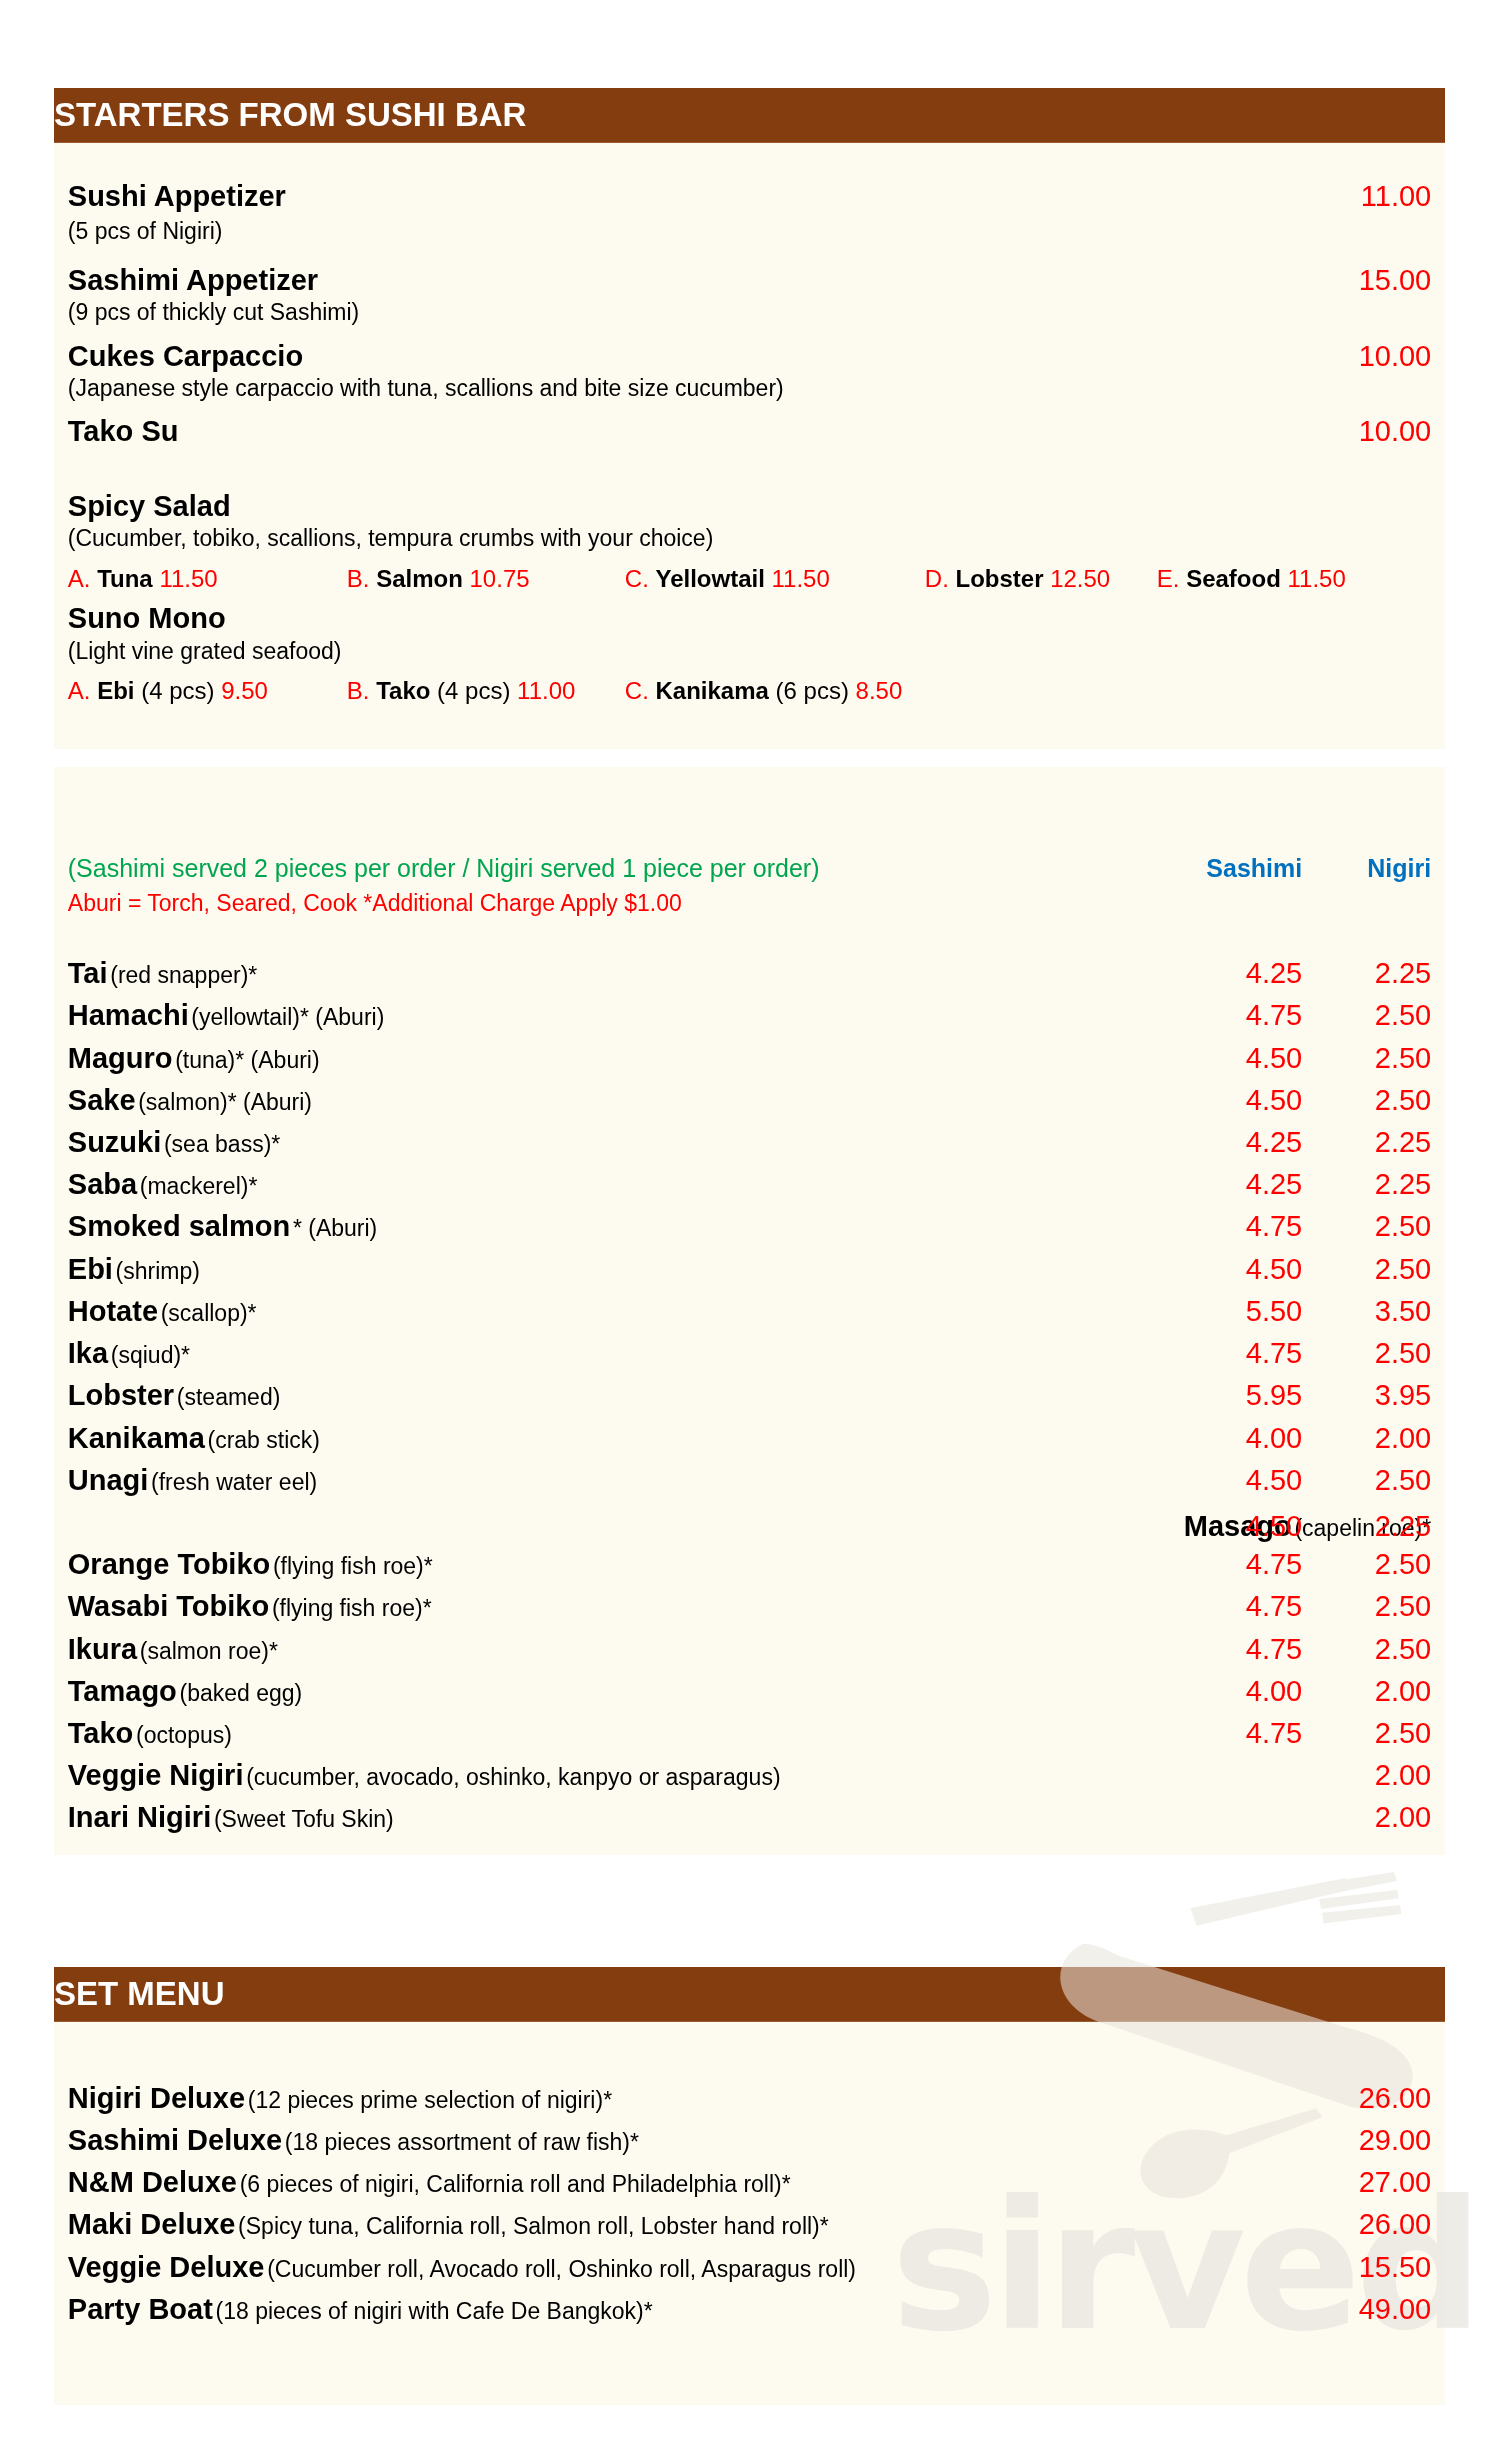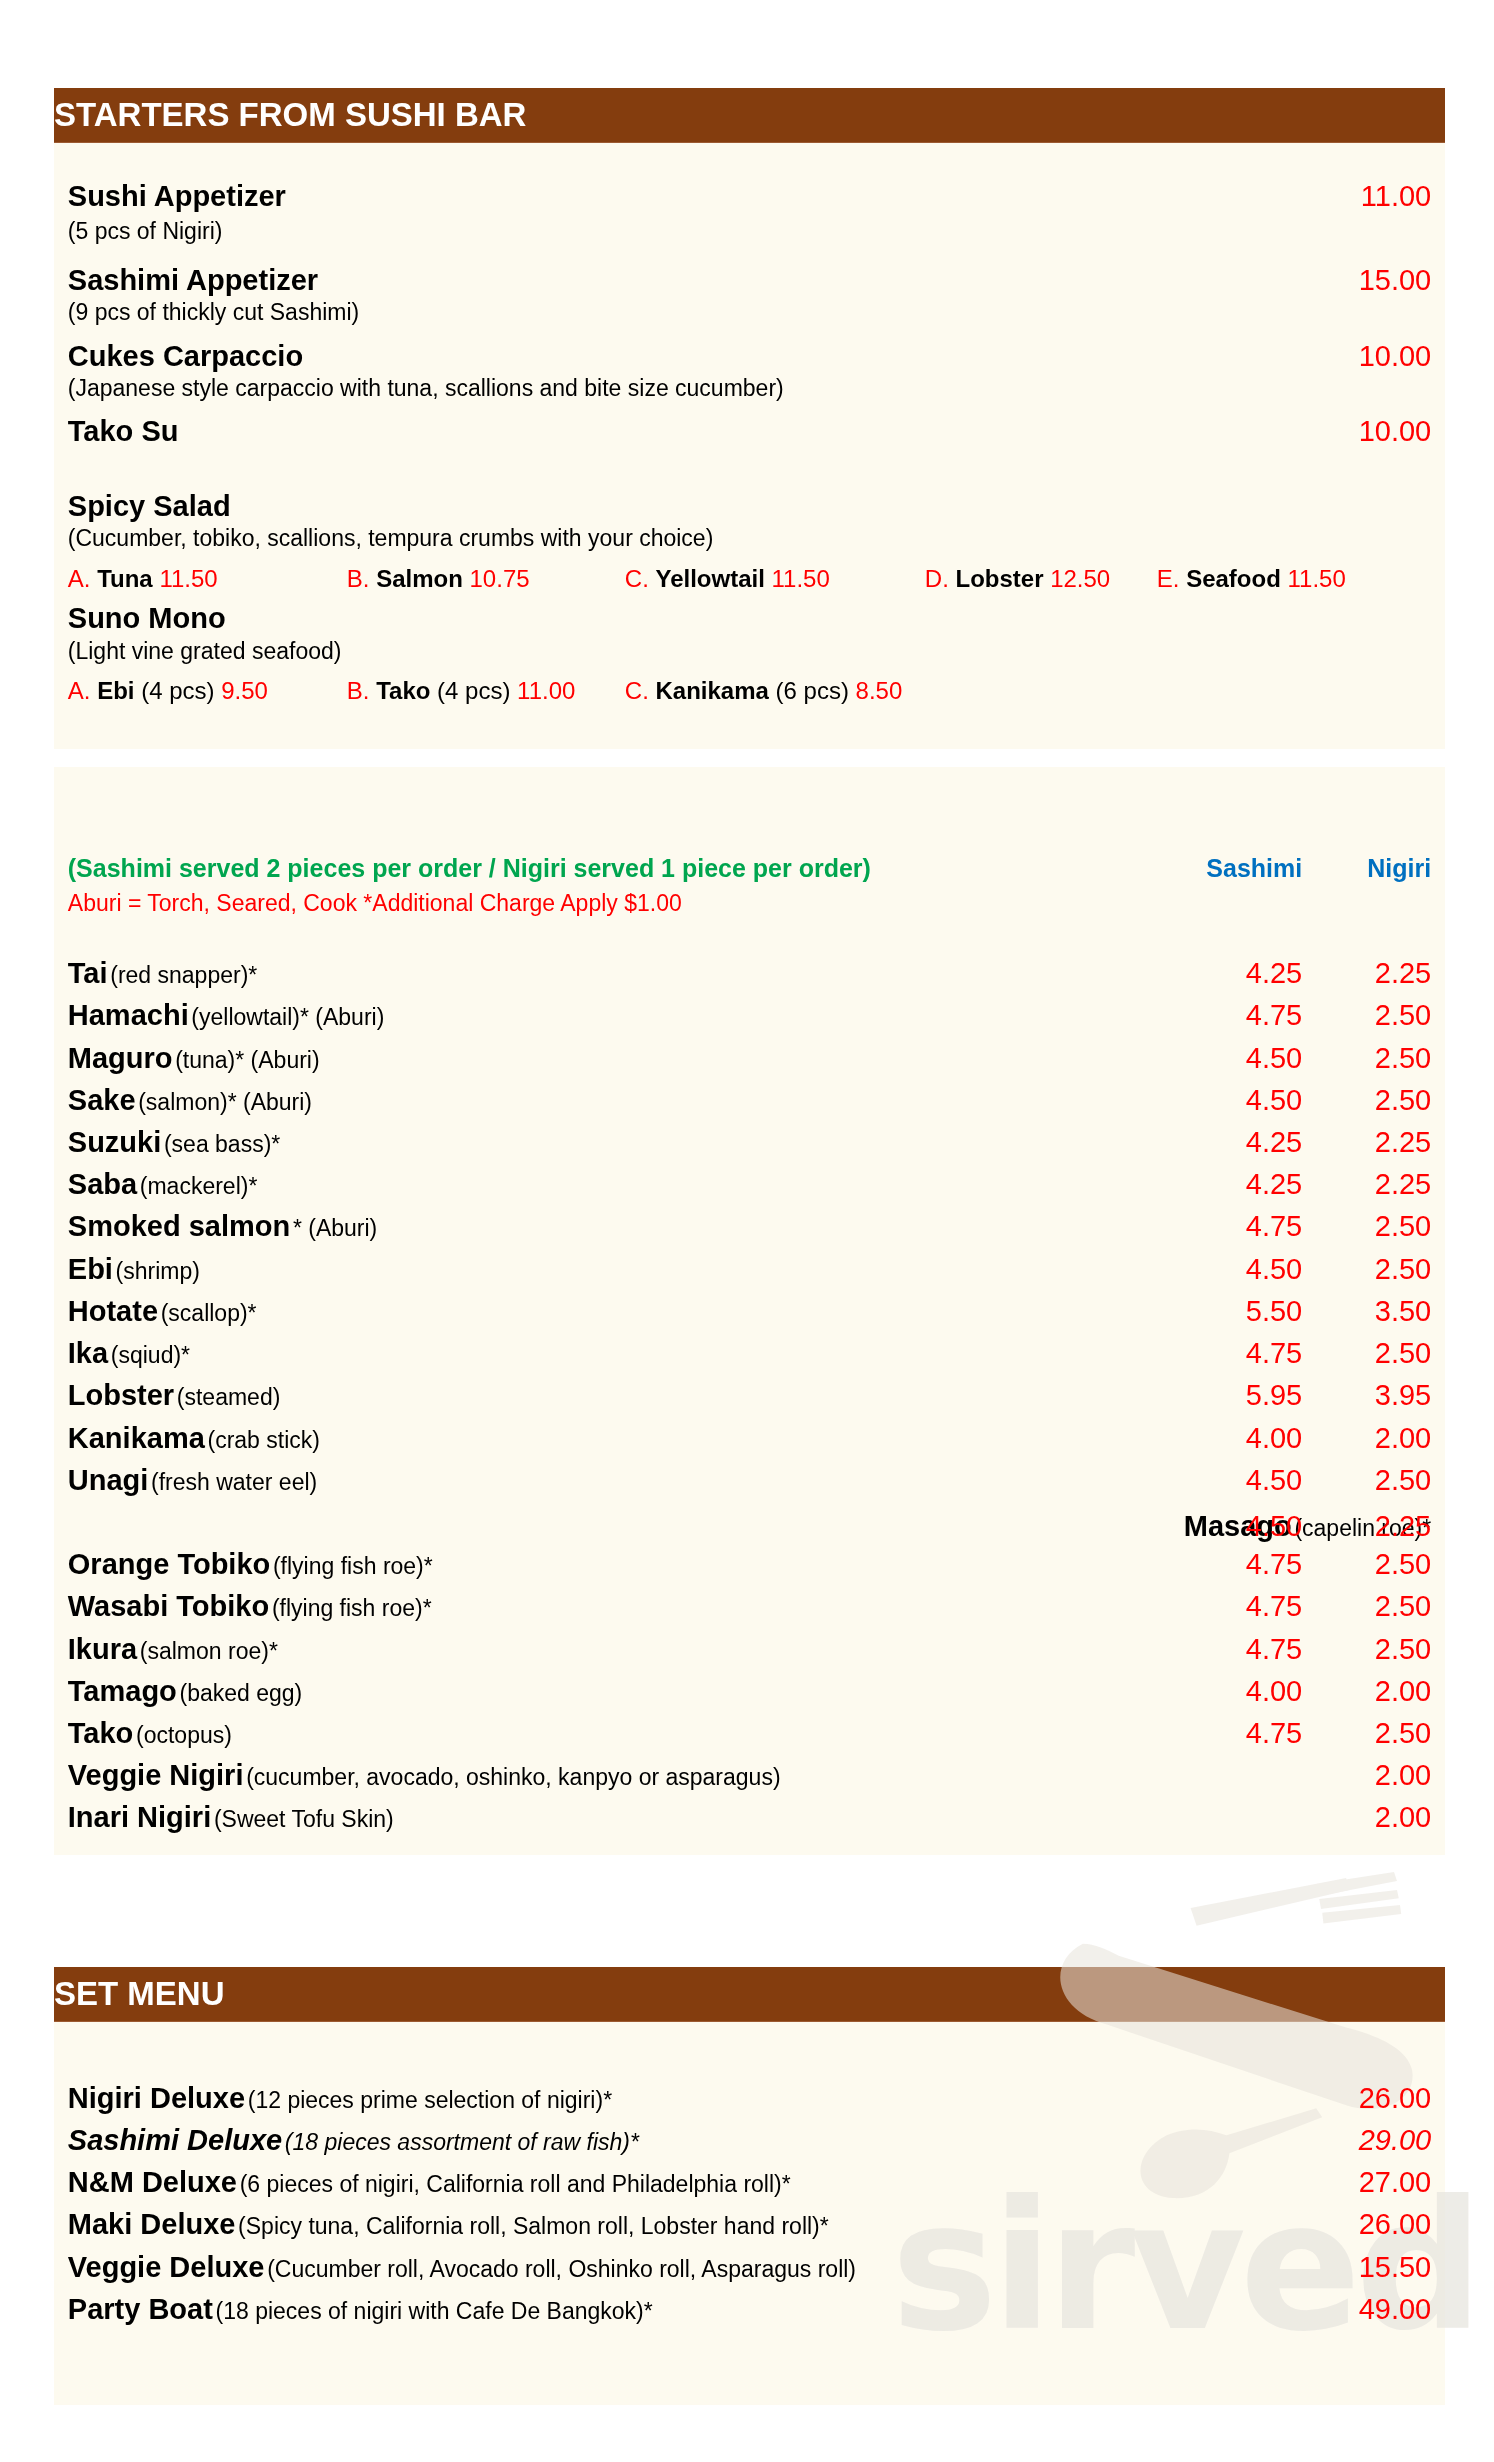--- a/index.html
+++ b/index.html
@@ -14,21 +14,21 @@
     border-bottom: 1.2px solid #9c5a32;
   }
   .sec-body { background: #fdfaef; position: relative; }
   .row { position: absolute; left: 13.8px; right: 13.8px; }
   .name { font-weight: bold; font-size: 29px; }
   .desc { font-size: 23px; }
   .price { position: absolute; right: 0; color: #ff0000; font-size: 29px; }
   .red { color: #ff0000; }
   .opt { position: absolute; font-size: 24px; white-space: nowrap; }
   .opt b { font-weight: bold; }
-  .green { color: #00a54f; font-weight: bold; font-size: 25px; }
+  .green { color: #00a54f; font-weight: normal; font-size: 25px; }
   .blue { color: #0070c0; font-weight: bold; font-size: 25px; position: absolute; }
   .col-s { position: absolute; right: 129px; color: #ff0000; font-size: 29px; }
   .col-n { position: absolute; right: 0; color: #ff0000; font-size: 29px; }
   .watermark { position: absolute; pointer-events: none; }
 </style>
 </head>
 <body>
 
 <svg class="watermark" style="left:1011px;top:1872px;z-index:2;opacity:0.55" width="419" height="359" viewBox="0 0 700 600">
   <g fill="#e8e4dc">
@@ -112,20 +112,20 @@
         <div class="row" style="top: 992px;"><span class="name">Veggie Nigiri</span> <span class="desc">(cucumber, avocado, oshinko, kanpyo or asparagus)</span><span class="col-s"></span><span class="col-n">2.00</span></div>
         <div class="row" style="top: 1034px;"><span class="name">Inari Nigiri</span> <span class="desc">(Sweet Tofu Skin)</span><span class="col-s"></span><span class="col-n">2.00</span></div>
       </div>
   </div>
 </div>
 
 <div class="section" style="top:1967px;">
   <div class="sec-header" style="position:relative;z-index:1">SET MENU</div>
   <div class="sec-body" id="set-body" style="height:383px;">
       <div class="row" style="top: 60px; z-index: 3;"><span class="name">Nigiri Deluxe</span> <span class="desc">(12 pieces prime selection of nigiri)*</span><span class="price" style="top:0">26.00</span></div>
-      <div class="row" style="top: 102px; z-index: 3; font-style: italic;"><span class="name">Sashimi Deluxe</span> <span class="desc">(18 pieces assortment of raw fish)*</span><span class="price" style="top:0">29.00</span></div>
+      <div class="row" style="top: 102px; z-index: 3;"><span class="name">Sashimi Deluxe</span> <span class="desc">(18 pieces assortment of raw fish)*</span><span class="price" style="top:0">29.00</span></div>
       <div class="row" style="top: 144px; z-index: 3;"><span class="name">N&amp;M Deluxe</span> <span class="desc">(6 pieces of nigiri, California roll and Philadelphia roll)*</span><span class="price" style="top:0">27.00</span></div>
       <div class="row" style="top: 186px; z-index: 3;"><span class="name">Maki Deluxe</span> <span class="desc">(Spicy tuna, California roll, Salmon roll, Lobster hand roll)*</span><span class="price" style="top:0">26.00</span></div>
       <div class="row" style="top: 229px; z-index: 3;"><span class="name">Veggie Deluxe</span> <span class="desc">(Cucumber roll, Avocado roll, Oshinko roll, Asparagus roll)</span><span class="price" style="top:0">15.50</span></div>
       <div class="row" style="top: 271px; z-index: 3;"><span class="name">Party Boat</span> <span class="desc">(18 pieces of nigiri with Cafe De Bangkok)*</span><span class="price" style="top:0">49.00</span></div>
     </div>
 </div>
 
 
 </body></html>

